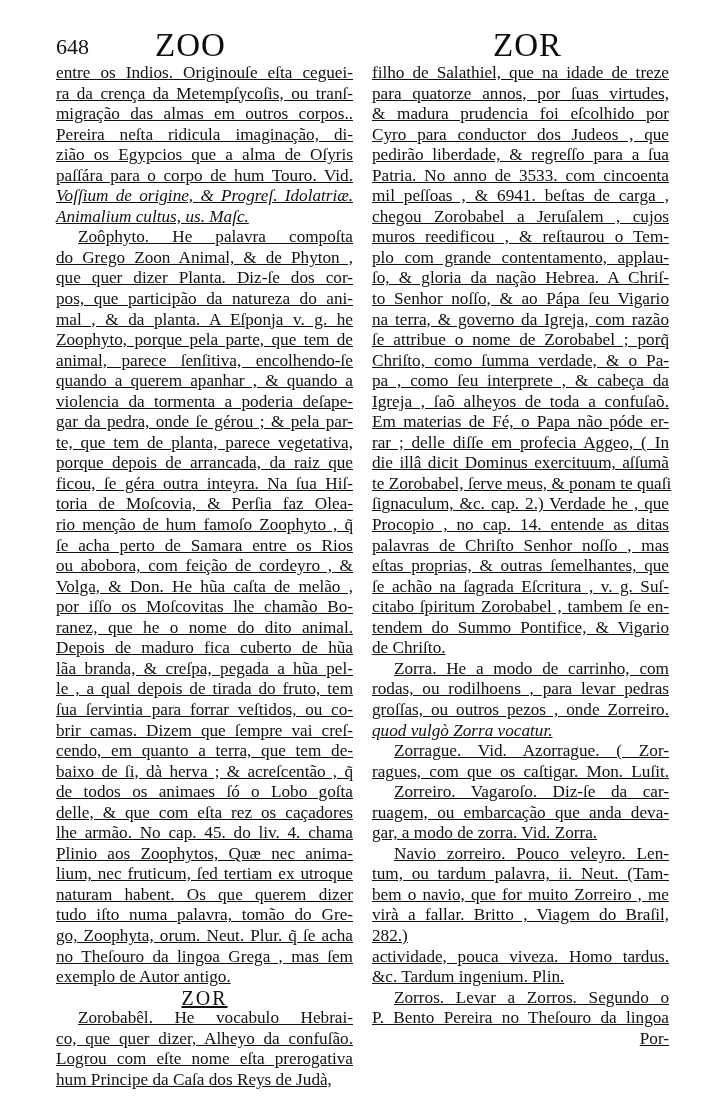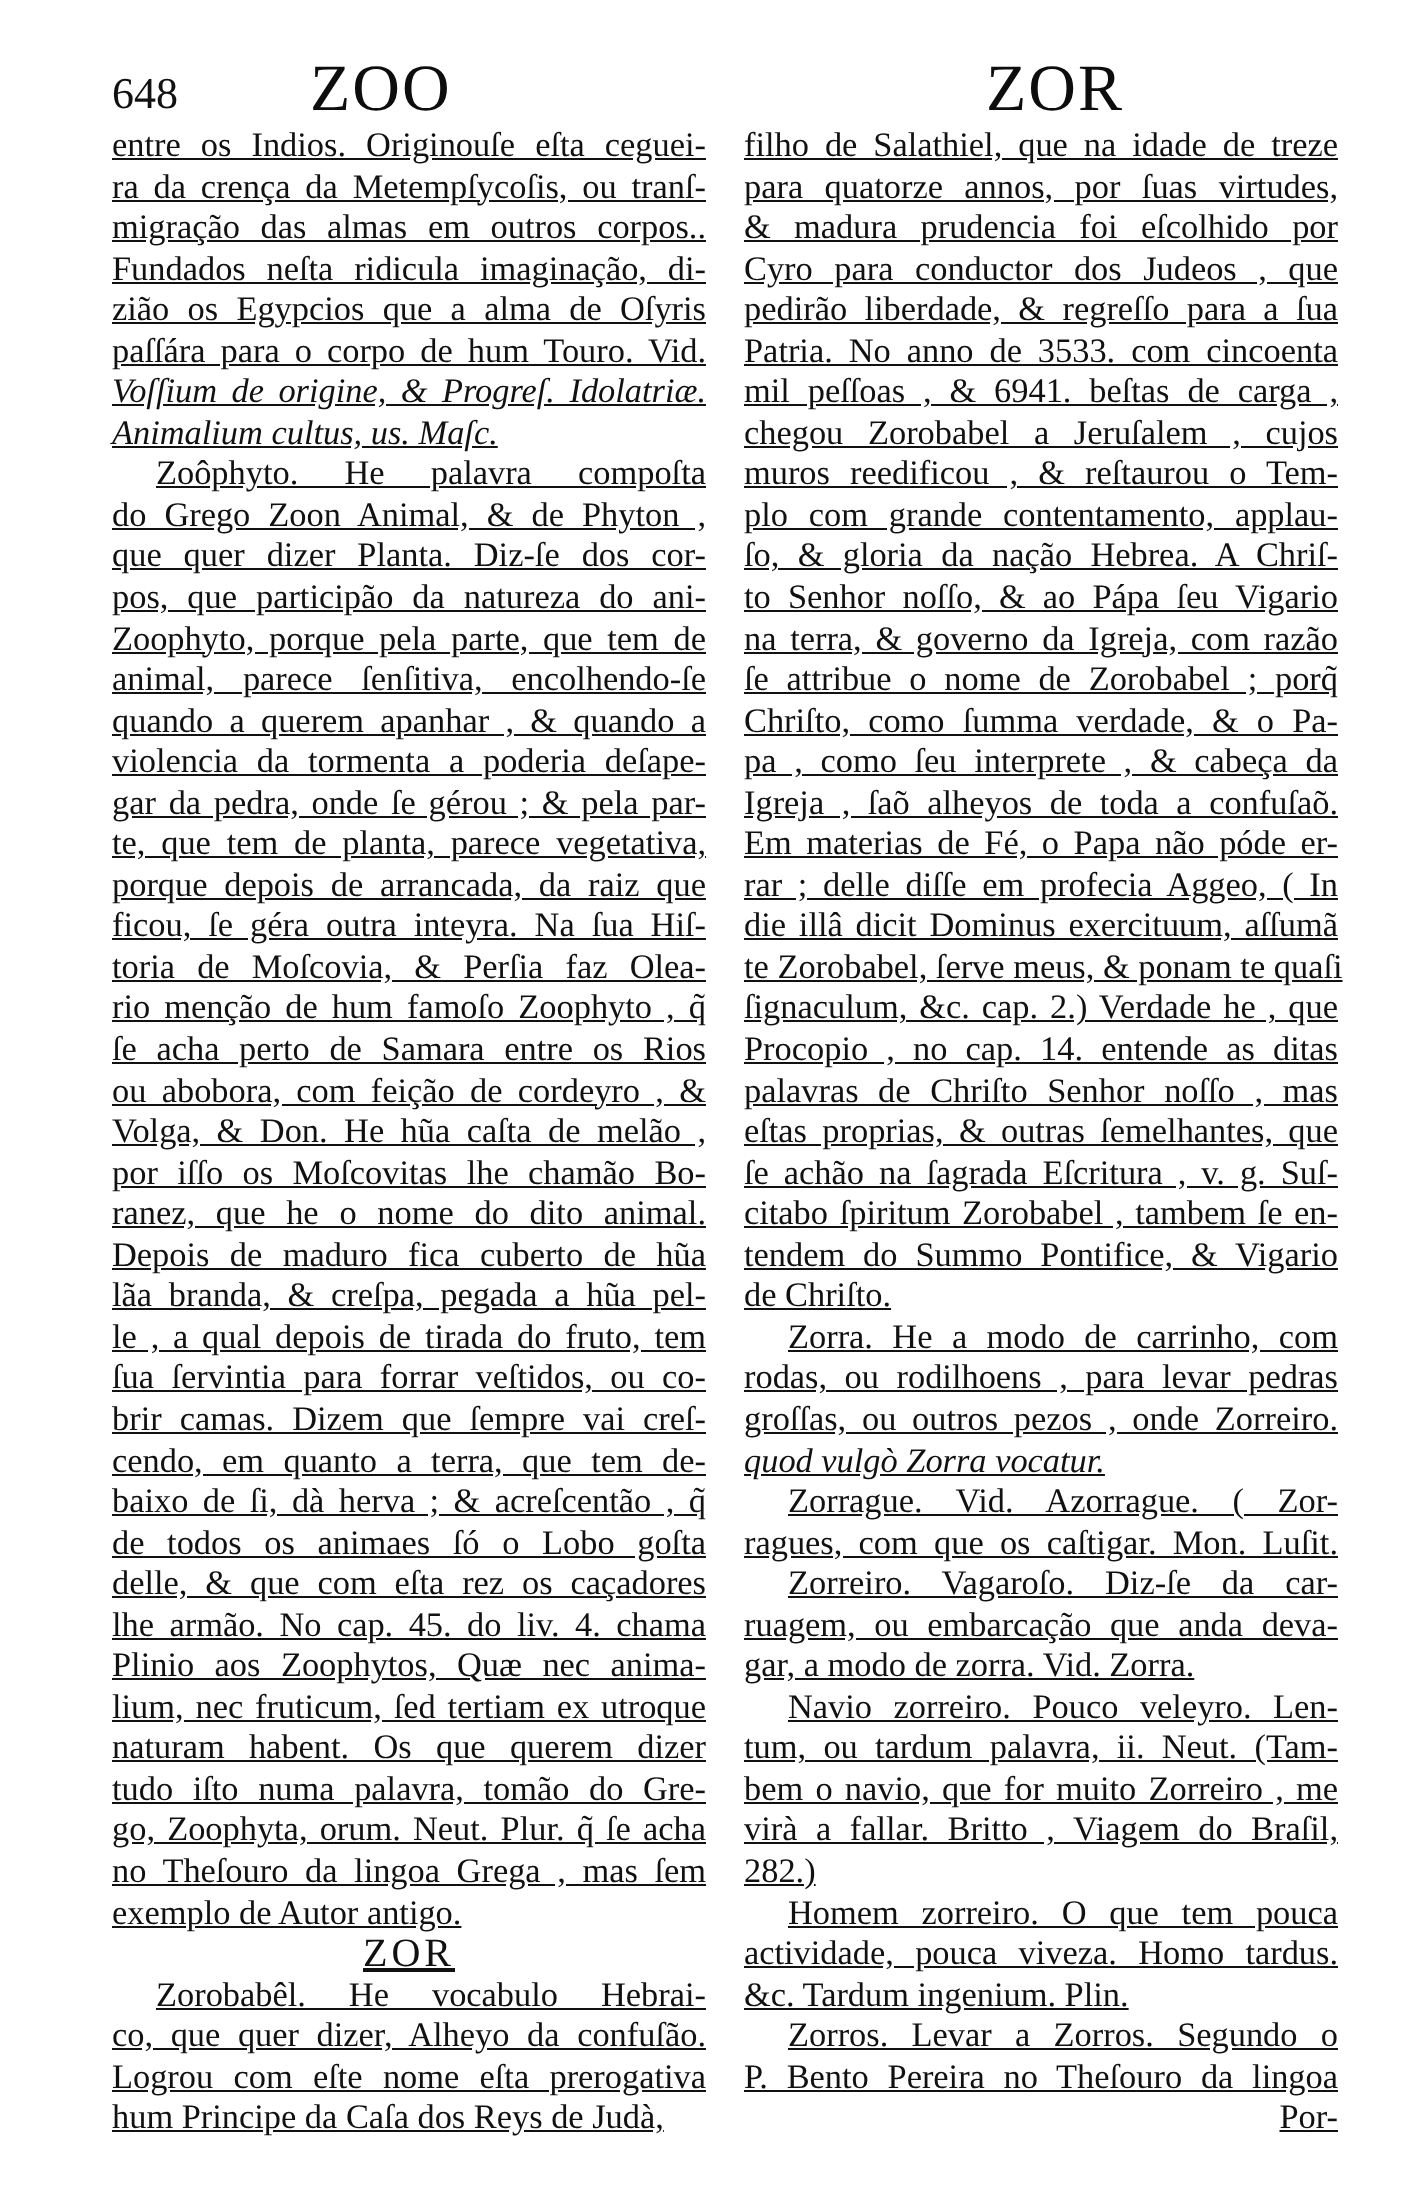--- a/index.html
+++ b/index.html
@@ -28,29 +28,30 @@
 
 <div class="page">
   <span class="pagenum">648</span>
   <span class="hdr hdr-left">ZOO</span>
   <span class="hdr hdr-right">ZOR</span>
 
   <div class="col col-left" id="colL">
       <span class=" ln">entre os Indios. Originouſe eſta ceguei-</span>
       <span class=" ln">ra da crença da Metempſycoſis, ou tranſ-</span>
       <span class=" ln">migração das almas em outros corpos..</span>
-      <span class=" ln">Fundados neſta ridicula imaginação, di-</span>
+      <span class=" ln">Pereira neſta ridicula imaginação, di-</span>
       <span class=" ln">zião os Egypcios que a alma de Oſyris</span>
       <span class=" ln">paſſára para o corpo de hum Touro. Vid.</span>
       <span class=" ln" style="font-style: italic;">Voſſium de origine, &amp; Progreſ. Idolatriæ.</span>
       <span class=" ln last" style="font-style: italic;">Animalium cultus, us. Maſc.</span>
       <span class=" ln ind">Zoôphyto. He palavra compoſta</span>
       <span class=" ln">do Grego Zoon Animal, &amp; de Phyton ,</span>
       <span class=" ln">que quer dizer Planta. Diz-ſe dos cor-</span>
       <span class=" ln">pos, que participão da natureza do ani-</span>
+      <span class=" ln">mal , &amp; da planta. A Eſponja v. g. he</span>
       <span class=" ln">Zoophyto, porque pela parte, que tem de</span>
       <span class=" ln">animal, parece ſenſitiva, encolhendo-ſe</span>
       <span class=" ln">quando a querem apanhar , &amp; quando a</span>
       <span class=" ln">violencia da tormenta a poderia deſape-</span>
       <span class=" ln">gar da pedra, onde ſe gérou ; &amp; pela par-</span>
       <span class=" ln">te, que tem de planta, parece vegetativa,</span>
       <span class=" ln">porque depois de arrancada, da raiz que</span>
       <span class=" ln">ficou, ſe géra outra inteyra. Na ſua Hiſ-</span>
       <span class=" ln">toria de Moſcovia, &amp; Perſia faz Olea-</span>
       <span class=" ln">rio menção de hum famoſo Zoophyto , q̃</span>
@@ -119,20 +120,19 @@
       <span class=" ln ind">Zorrague. Vid. Azorrague. ( Zor-</span>
       <span class=" ln">ragues, com que os caſtigar. Mon. Luſit.</span>
       <span class=" ln ind">Zorreiro. Vagaroſo. Diz-ſe da car-</span>
       <span class=" ln">ruagem, ou embarcação que anda deva-</span>
       <span class=" ln last">gar, a modo de zorra. Vid. Zorra.</span>
       <span class=" ln ind">Navio zorreiro. Pouco veleyro. Len-</span>
       <span class=" ln">tum, ou tardum palavra, ii. Neut. (Tam-</span>
       <span class=" ln">bem o navio, que for muito Zorreiro , me</span>
       <span class=" ln">virà a fallar. Britto , Viagem do Braſil,</span>
       <span class=" ln last">282.)</span>
-      <span class=" ln ind">Homem zorreiro. O que tem pouca</span>
       <span class=" ln">actividade, pouca viveza. Homo tardus.</span>
       <span class=" ln last">&amp;c. Tardum ingenium. Plin.</span>
       <span class=" ln ind">Zorros. Levar a Zorros. Segundo o</span>
       <span class=" ln">P. Bento Pereira no Theſouro da lingoa</span>
       <span class=" ln right">Por-</span>
     </div>
 </div>
 
 </body></html>

